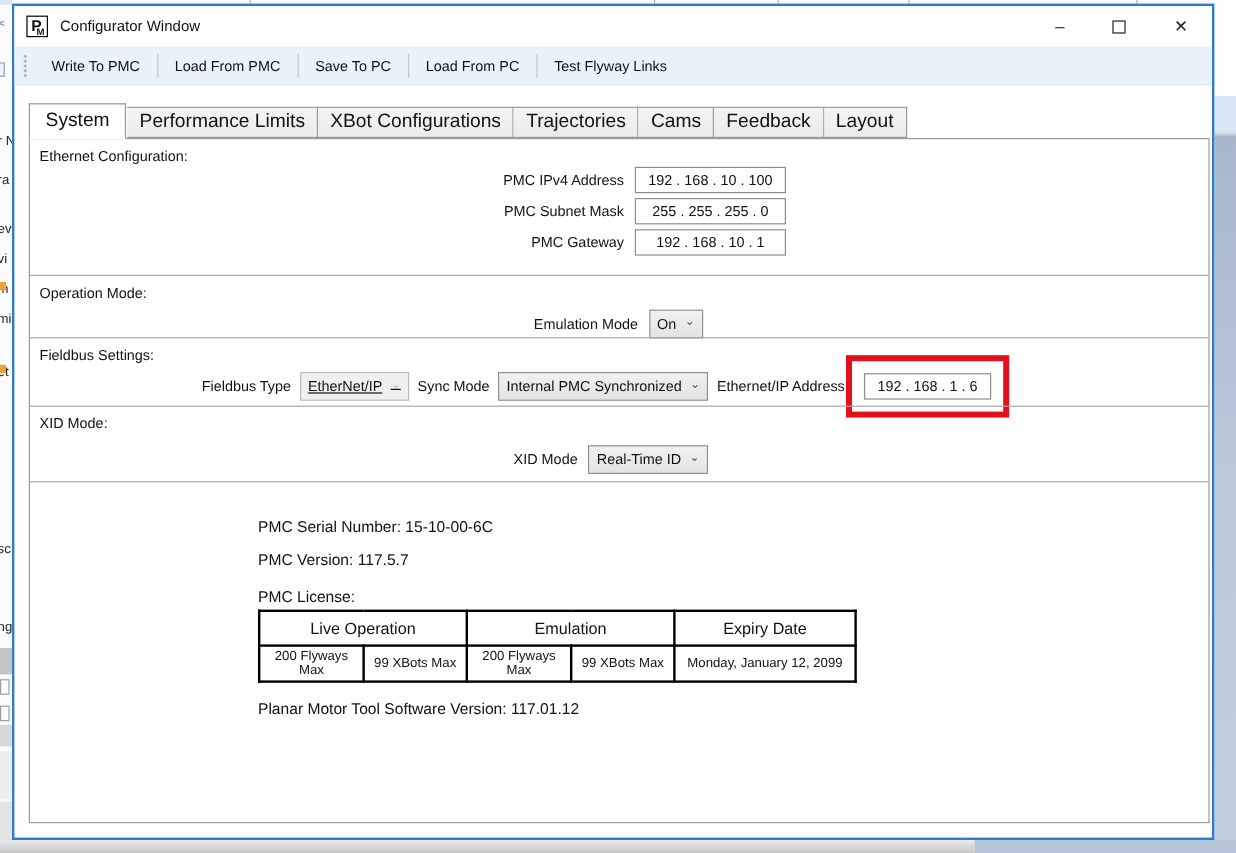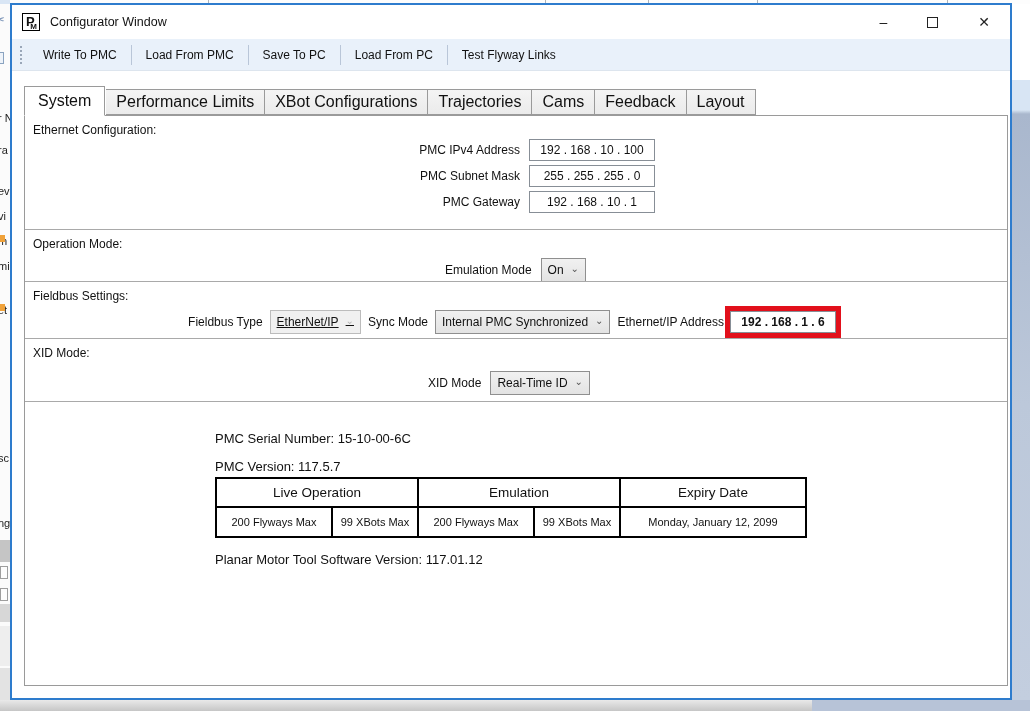--- a/index.html
+++ b/index.html
@@ -71,36 +71,36 @@
 
   .ipbox { width:126px; height:22px; border:1px solid #878e96; background:#fff; font-size:12px;
     display:flex; align-items:center; justify-content:center; white-space:nowrap; }
 
   .combo { height:24px; border:1px solid #8f8f8f; background:linear-gradient(#f1f1f1,#e3e3e3);
     display:flex; align-items:center; padding:0 6px; gap:7px; font-size:12px; cursor:default; white-space:nowrap; }
   .combo .chev { font-size:10px; color:#555; margin-top:-4px; }
   .combo.disabled { background:#f0f0f0; border-color:#bcbcbc;text-decoration:underline; }
   .combo.disabled .chev { color:#b5b5b5; }
 
-  .red-wrap { border:5px solid #e2101b; padding:0; display:inline-flex; margin-left:-6px; background:transparent;font-weight:bold; }
+  .red-wrap { border:5px solid #e2101b; padding:10px; display:inline-flex; margin-left:-6px; background:transparent; }
   .red-wrap .ipbox { width:106px; }
 
   .indent { margin-left:182px;margin-top:22px; }
   .info-line { font-size:13px; margin-top:0; }
   .il-serial { margin-top:19px; }
   .il-version { margin-top:13px; }
   .il-license { margin-top:16px; }
   .il-soft { margin-top:14px; }
 
   table.license { border-collapse:collapse; margin-top:3px; }
   table.license th, table.license td { border:2px solid #000; text-align:center; font-weight:normal; }
   table.license th { font-size:13.5px; height:29px; padding:0 6px; }
   table.license td { font-size:11px; height:30px; padding:0 4px; }
-  td.c1,td.c3 { width:116px; } td.c2,td.c4 { width:86px; }
-  td.c5 { width:186px; font-size:13px; }
+  td.c1,td.c3 { width:87px; } td.c2,td.c4 { width:86px; }
+  td.c5 { width:151px; font-size:13px; }
 </style>
 </head>
 <body>
 
 <div class="screen">
 
   <div class="bg-top-strip">
     <div class="tick" style="left:208px"></div>
       <div class="tick" style="left:545px"></div>
     <div class="tick" style="left:648px"></div>
@@ -230,20 +230,21 @@
             <span>Real-Time ID</span>
             <span class="chev">⌄</span>
           </div>
         </div>
       </div>
 
       <div class="section s5">
         <div class="indent">
           <div class="info-line il-serial">PMC Serial Number: 15-10-00-6C</div>
           <div class="info-line il-version">PMC Version: 117.5.7</div>
+          <div class="info-line il-license">PMC License:</div>
           <table class="license">
             <tbody>
                 <tr>
               <th colspan="2">Live Operation</th>
               <th colspan="2">Emulation</th>
               <th>Expiry Date</th>
             </tr>
             <tr>
               <td class="c1">200 Flyways Max</td>
               <td class="c2">99 XBots Max</td>

